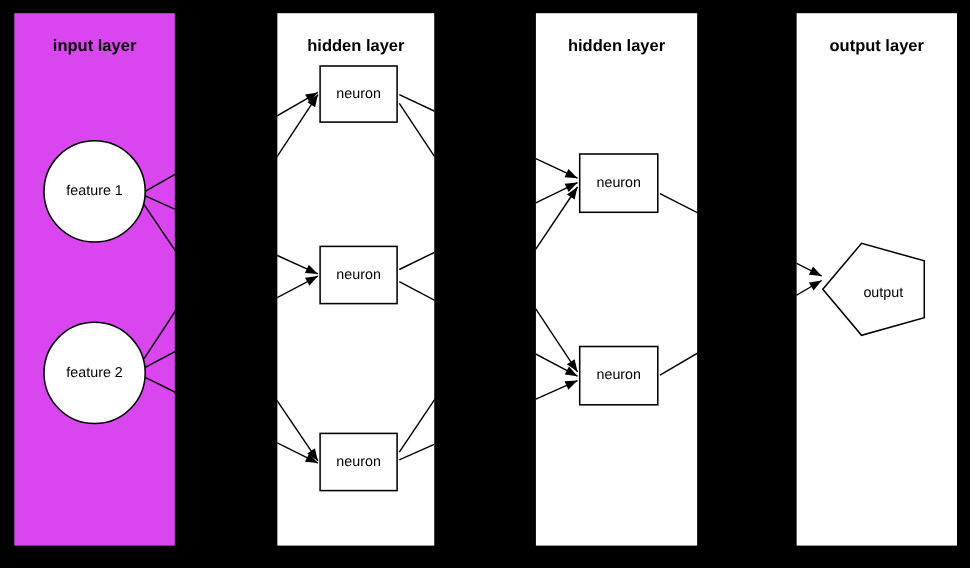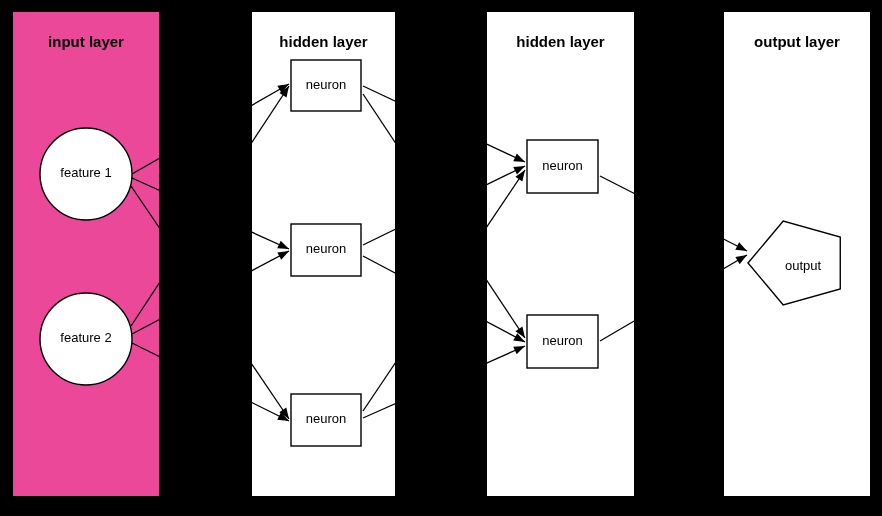--- a/index.html
+++ b/index.html
@@ -58,21 +58,21 @@
     fill: #000000;
     stroke: none;
   }
 </style>
 </head>
 <body>
 
 <div id="canvas">
 
   <div id="panels">
-      <div class="panel" style="left: 13px; top: 12px; width: 146px; height: 484px; background: #ec4899;">
+      <div class="panel" style="left: 13px; top: 12px; width: 146px; height: 484px; background: #d946ef;">
         <div class="panel-title" style="top: 21px;">input layer</div>
       </div>
       <div class="panel" style="left: 252px; top: 12px; width: 143px; height: 484px; background: rgb(255, 255, 255);">
         <div class="panel-title" style="top: 21px;">hidden layer</div>
       </div>
       <div class="panel" style="left: 487px; top: 12px; width: 147px; height: 484px; background: rgb(255, 255, 255);">
         <div class="panel-title" style="top: 21px;">hidden layer</div>
       </div>
       <div class="panel" style="left: 724px; top: 12px; width: 146px; height: 484px; background: rgb(255, 255, 255);">
         <div class="panel-title" style="top: 21px;">output layer</div>

